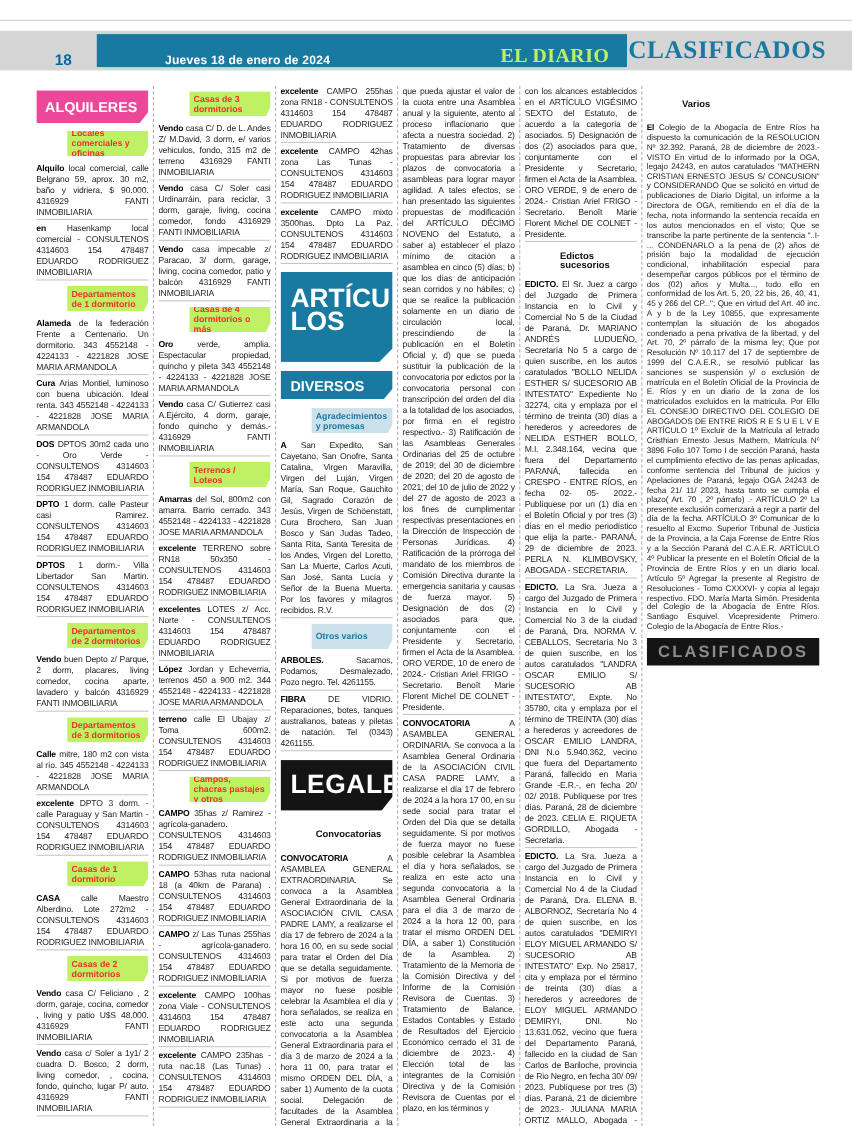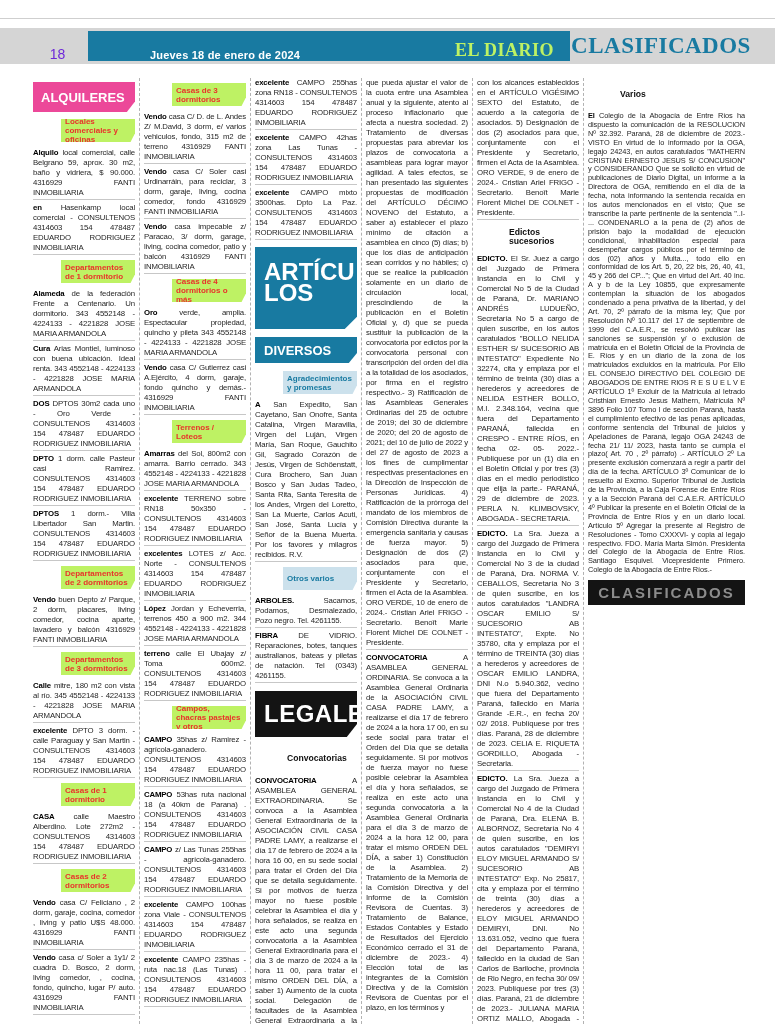--- a/index.html
+++ b/index.html
@@ -4,21 +4,21 @@
 <style>
   * { margin:0; padding:0; box-sizing:border-box; }
   html,body { background:#ffffff; }
   body { font-family:"Liberation Sans", sans-serif; }
   #page { position:relative; width:775px; height:1024px; background:#fff; overflow:hidden; }
   #topline { position:absolute; top:18px; left:0; width:775px; height:1px; background:#cfcfcf; }
 
   
   #band { position:absolute; top:28px; left:0; width:775px; height:36px; background:#d5d5d5; }
   #pagenum { position:absolute; top:28px; left:30px; width:55px; height:52px; display:flex; align-items:center; justify-content:center;
-             font-size:14px; font-weight:normal; color:#6d28d9; }
+             font-size:14px; font-weight:bold; color:#0369a1; }
   #tealbar { position:absolute; top:31px; left:88px; width:482px; height:30px; background:#187aa1; display:flex; align-items:flex-end; }
   #dateline { margin-left:62px; color:#fff; font-size:11px; font-weight:bold; letter-spacing:.2px; }
   #brand { margin-left:auto; margin-right:16px; color:#bef264; font-family:"Liberation Serif", serif; font-weight:bold; font-size:18px; letter-spacing:.5px; }
   #sectiontitle { position:absolute; top:28px; left:575px; width:172px; height:36px; display:flex; align-items:center; justify-content:center;
                   color:#187aa1; font-family:"Liberation Serif", serif; font-weight:bold; font-size:23px; letter-spacing:.5px; }
 
   
   #content { position:absolute; top:78px; left:33px; width:712px; height:946px; display:flex; }
   .col { width:107px; flex:0 0 auto; border-right:1px dashed #b2b2b2; padding-right:4px; margin-right:4px; overflow:hidden; }
   .col.wide { width:132px; flex:1 1 auto; border-right:none; margin-right:0; padding-right:0; }

